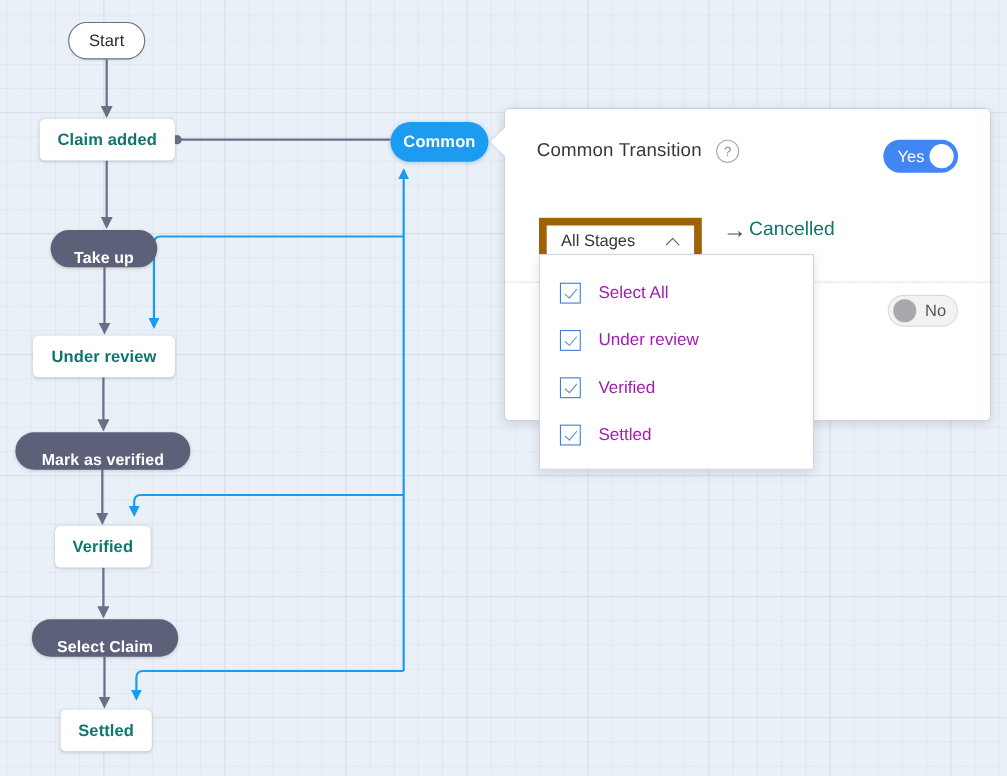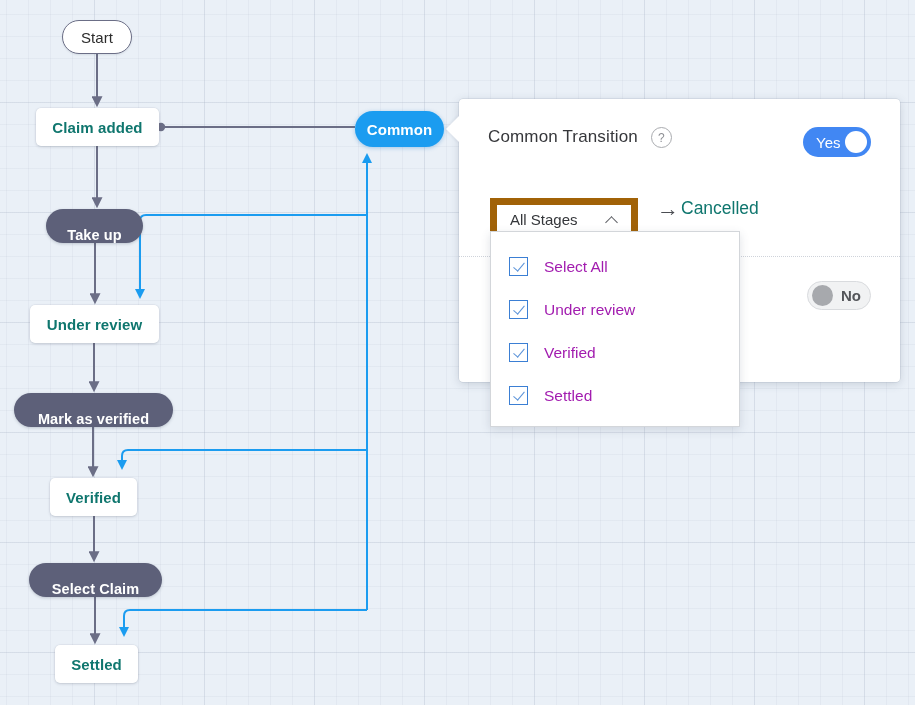--- a/index.html
+++ b/index.html
@@ -163,22 +163,21 @@
     width: 21px; height: 21px; border-radius: 50%;
     background: #a7a9ad;
   }
   .toggle.off .tg-label { color: #54565a; font-size: 15px; margin-left: 8px; }
 
   #toggle-yes-wrap { margin-left: auto; }
 
   #toggle-no-wrap {
     position: absolute;
     right: 29px;
-    top: 182px;
-    font-weight: bold;
+    top: 169px;
   }
 
   .panel-divider {
     position: absolute;
     left: 0; right: 0;
     top: 157px;
     border-top: 1px dotted #cfd3da;
   }
 
   

